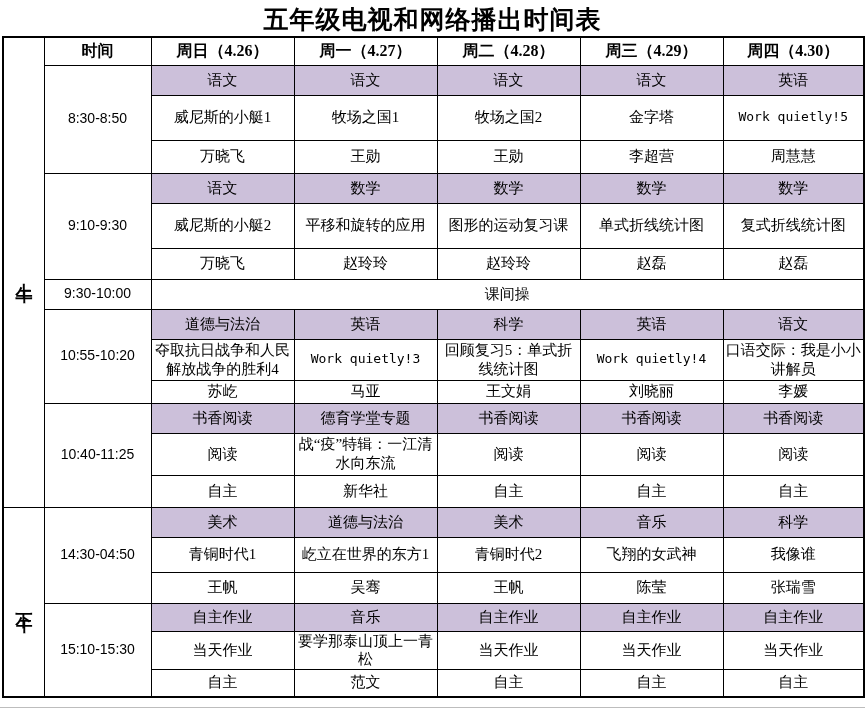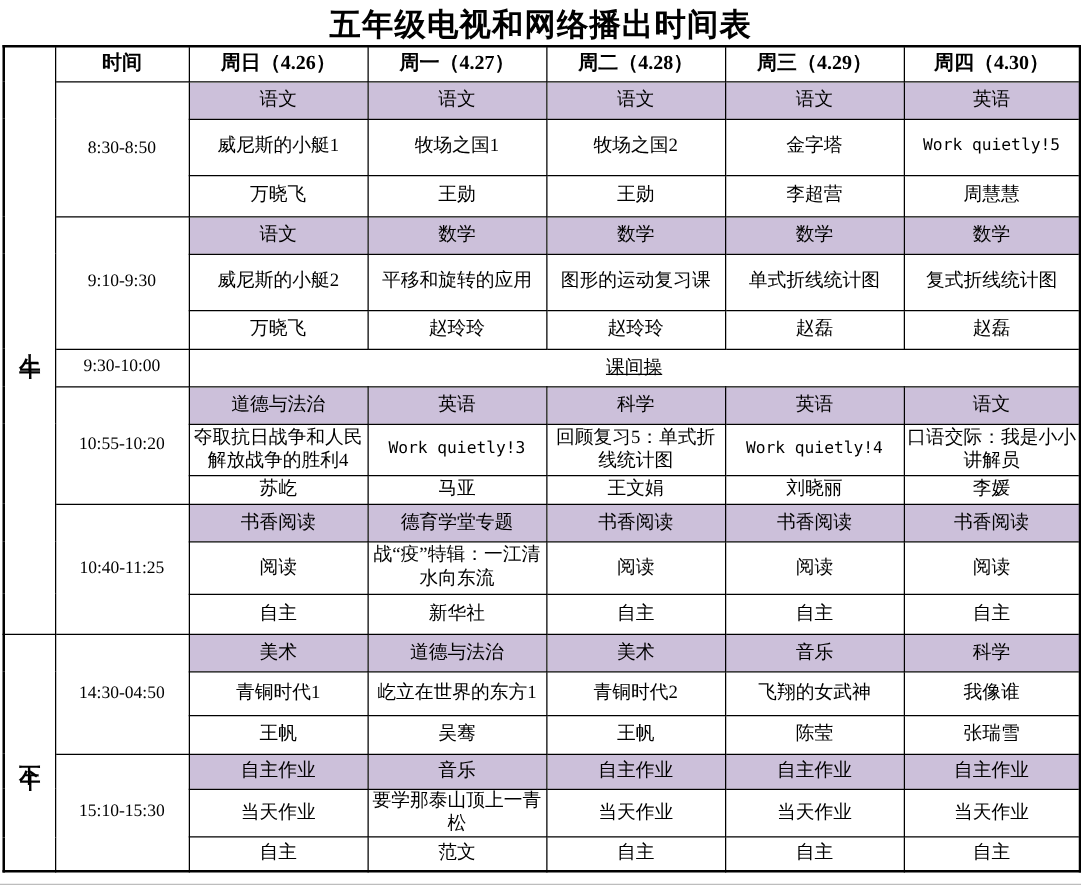--- a/index.html
+++ b/index.html
@@ -21,30 +21,30 @@
     border:2px solid var(--border-c);
   }
   td {
     border:1px solid var(--border-c);
     text-align:center; vertical-align:middle;
     font-size:15px; color:#000; padding:0 2px;
     line-height:1.25; overflow:hidden;
   }
   td.hdr { font-weight:bold; font-size:16px;margin-top:36px; }
   td.time-cell {
-    font-family:Liberation Serif, serif;
+    font-family:Liberation Sans, sans-serif;
     font-size:14px; letter-spacing:0px;
   }
   td.subject { background:var(--subject-bg);margin-top:44px; }
   td.side {
     font-weight:bold; font-size:17px;
     writing-mode:vertical-lr; text-orientation:upright;
     letter-spacing:3px; padding:0;
   }
-  td.break-cell { font-size:15px;text-decoration:underline; }
+  td.break-cell { font-size:15px; }
   .mono { font-family:"DejaVu Sans Mono", monospace; font-size:13px;margin-top:28px; }
   .bottom-grid-line {
     position:absolute; left:0; bottom:1px; width:865px; height:1px;
     background:#bdbdbd;
   }
 </style>
 </head>
 <body>
 
 <div class="title-bar">

